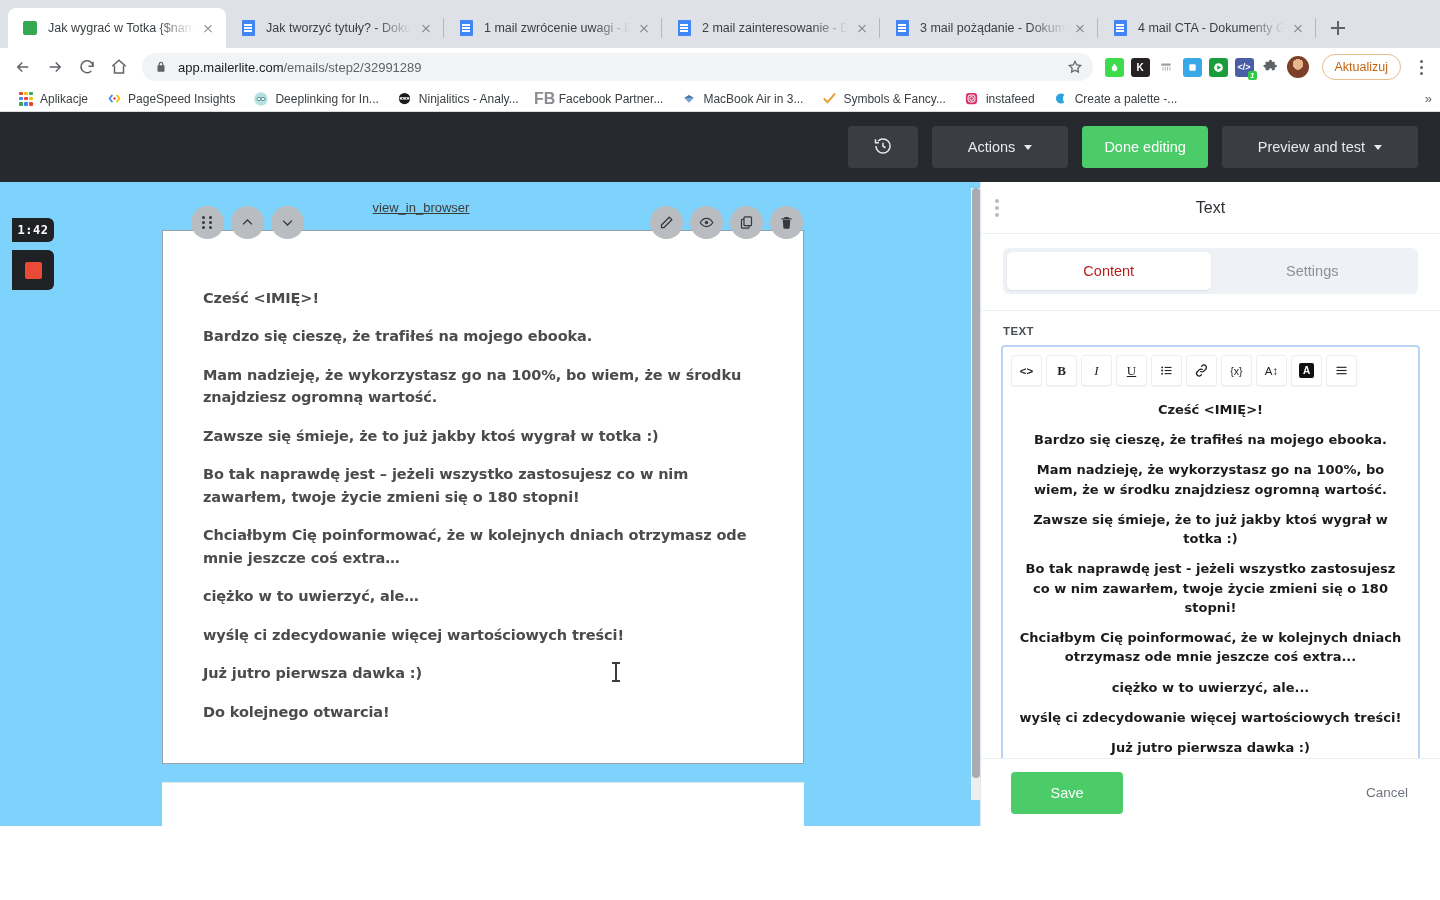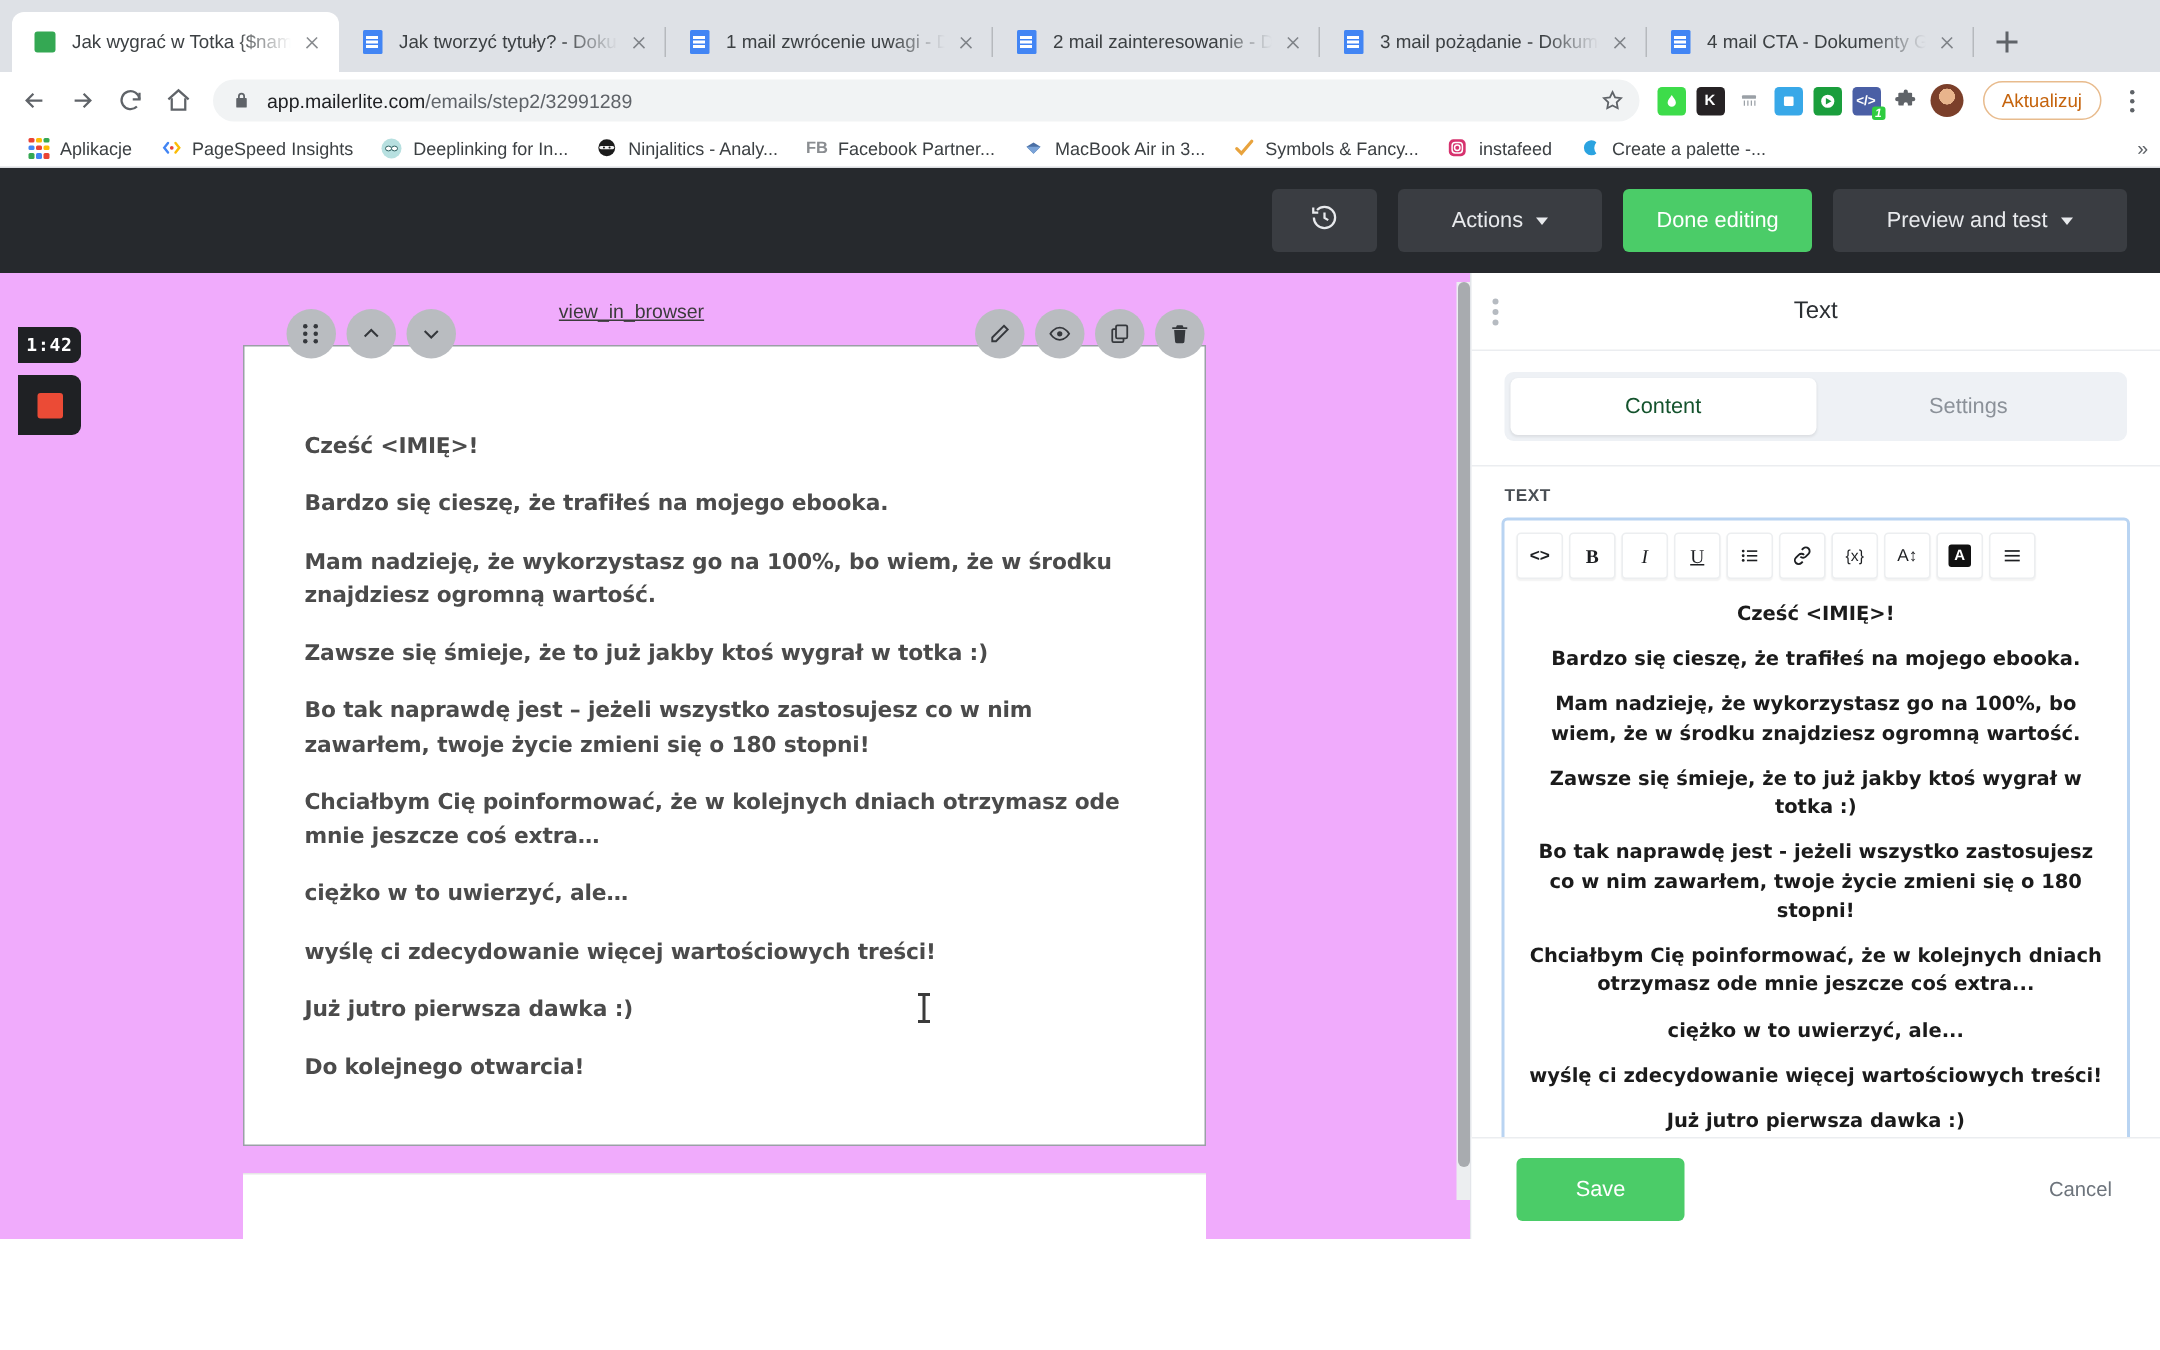--- a/index.html
+++ b/index.html
@@ -213,21 +213,21 @@
     border-top: 5px solid #e8eaed;
     display: inline-block;
   }
   .tb-primary { background: #4bcc68; color: #fff; padding: 0 22px; }
 
   .workspace { display: flex; height: 644px; position: relative; }
 
   
   .canvas {
     flex: 1;
-    background: #f0abfc;
+    background: #7dd3fc;
     position: relative;
     overflow: hidden;
   }
   .view-in-browser {
     position: absolute;
     top: 18px; left: 0; right: 0;
     text-align: center;
     font-size: 13px;
     color: #3b3b3b;
     text-decoration: underline;
@@ -332,21 +332,21 @@
   .seg-tab {
     flex: 1;
     height: 38px;
     display: flex; align-items: center; justify-content: center;
     font-size: 14.5px;
     border-radius: 5px;
     color: #8b9199;
   }
   .seg-tab.active {
     background: #ffffff;
-    color: #14532d;
+    color: #b91c1c;
     box-shadow: 0 1px 2px rgba(0,0,0,.08);
   }
   .panel-divider { height: 1px; background: #ebedf0; }
   .field-label {
     font-size: 11.5px;
     font-weight: bold;
     letter-spacing: .4px;
     color: #4a4f55;
     padding: 14px 22px 8px 22px;
   }
@@ -622,21 +622,21 @@
         <svg viewBox="0 0 24 24" width="15" height="15">
             <circle cx="12" cy="12" r="9" fill="#1b1b1b"></circle>
             <rect x="4" y="10" width="16" height="3.6" rx="1.8" fill="#f2f2f2"></rect>
             <circle cx="9" cy="11.8" r="1.1" fill="#1b1b1b"></circle>
             <circle cx="15" cy="11.8" r="1.1" fill="#1b1b1b"></circle>
           </svg>
       </span>
       <span>Ninjalitics - Analy...</span>
     </div>
     <div class="bm">
-      <span class="bm-ico" style="font-size:11px;color:#8a8d91;font-weight:bold">FB</span>
+      <span class="bm-ico" style="font-size:16px;color:#8a8d91;font-weight:bold">FB</span>
       <span>Facebook Partner...</span>
     </div>
     <div class="bm">
       <span class="bm-ico">
         <svg viewBox="0 0 24 24" width="14" height="14">
             <path d="M4 10l8-5 8 5-8 8z" fill="#4a6fa5"></path>
             <path d="M4 10h16l-8 8z" fill="#7aa3d8"></path>
           </svg>
       </span>
       <span>MacBook Air in 3...</span>

